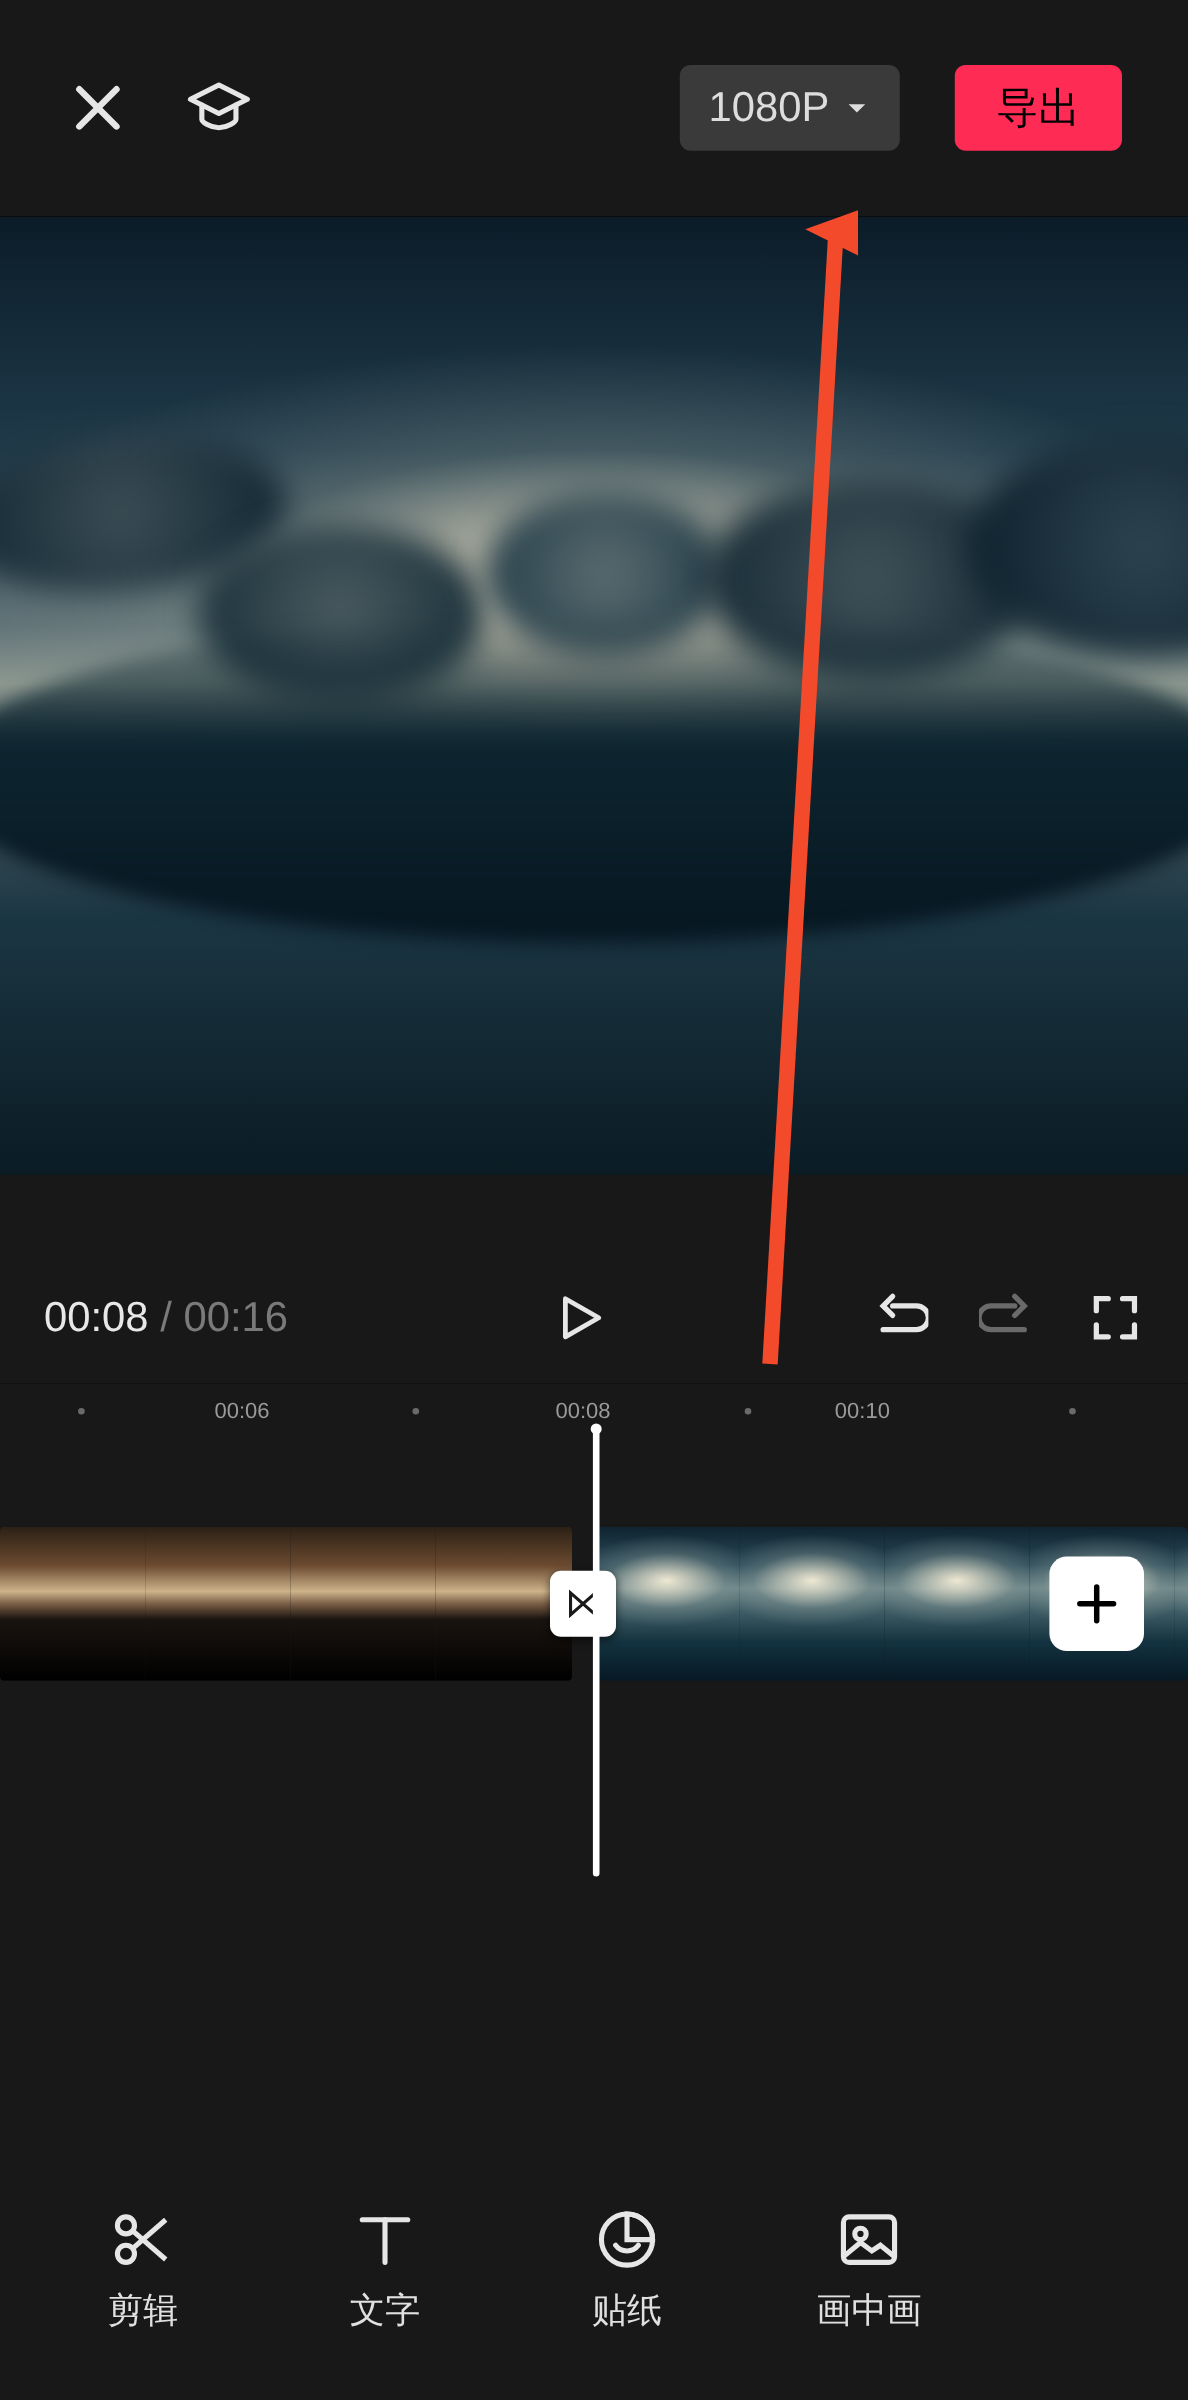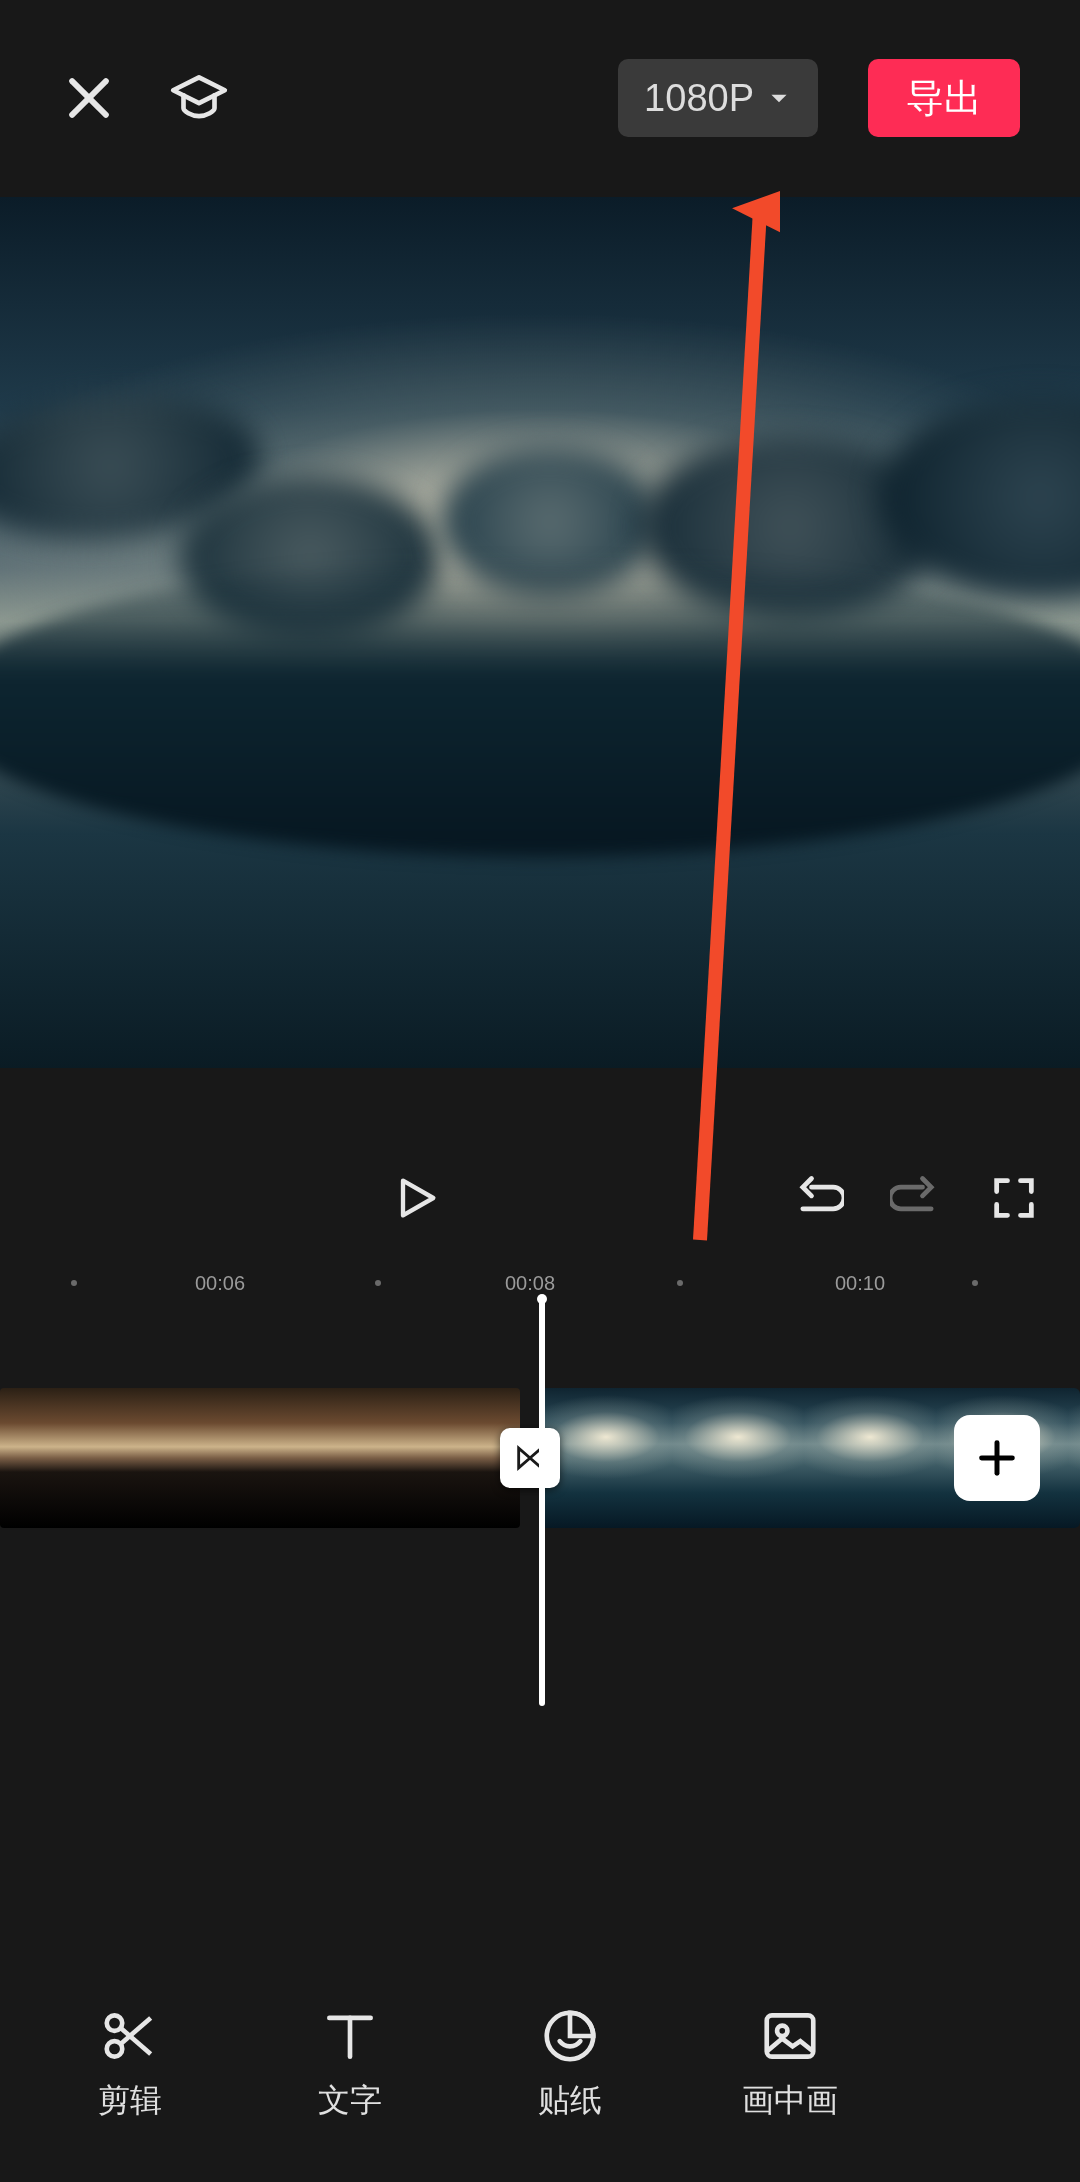--- a/index.html
+++ b/index.html
@@ -5,21 +5,21 @@
   * { box-sizing: border-box; margin: 0; padding: 0; }
   html, body { width: 1080px; height: 2182px; background: #181818; font-family: -apple-system, "PingFang SC", sans-serif; color: #fff; overflow: hidden; }
   .app { width: 1080px; height: 2182px; position: relative; display: flex; flex-direction: column; }
 
   
   .topbar { height: 200px; display: flex; align-items: center; padding: 0 60px; gap: 50px; }
   .topbar .spacer { flex: 1; }
   .icon-btn { display: inline-flex; align-items: center; justify-content: center; color: #e6e6e6; }
   .res-btn { background: #3a3a3a; color: #ddd; height: 78px; padding: 0 26px; border-radius: 10px; font-size: 38px; display: inline-flex; align-items: center; gap: 12px; }
   .res-btn svg { width: 26px; height: 26px; }
-  .export-btn { background: #fe2c55; color: #ffffff; height: 78px; padding: 0 38px; border-radius: 10px; font-size: 38px; font-weight: 500; display: inline-flex; align-items: center; }
+  .export-btn { background: #fe2c55; color: #000000; height: 78px; padding: 0 38px; border-radius: 10px; font-size: 38px; font-weight: 500; display: inline-flex; align-items: center; }
 
   
   .preview-wrap { position: relative; height: 1080px; background: #000; display:flex; flex-direction:column; }
   .preview { flex:1; position:relative; background:#000; overflow:hidden; }
   .sky {
     position:absolute; inset:0;
     background:
       radial-gradient(ellipse 80% 30% at 50% 32%, rgba(255,240,210,.9), rgba(150,160,150,.3) 40%, transparent 70%),
       linear-gradient(to bottom, #0b1c28 0%, #1f3a4a 20%, #5e7076 35%, #8c9890 40%, #4a5a5e 48%, #1b3643 60%, #081820 85%, #031017 100%);
   }
@@ -113,20 +113,23 @@
       <div class="cloud c1"></div>
       <div class="cloud c2"></div>
       <div class="cloud c3"></div>
       <div class="cloud c4"></div>
       <div class="cloud c5"></div>
       <div class="cloud cbottom"></div>
       <div class="preview-letterbox-bottom"></div>
     </div>
 
     <div class="controls">
+      <div class="time">
+        <span>00:08</span><span class="dur"><span> / </span><span>00:16</span></span>
+      </div>
       <div class="mid">
         <span class="icon-btn">
           <svg class="ctrl-icon" viewBox="0 0 24 24" fill="none" stroke="currentColor" stroke-width="2" stroke-linejoin="round">
               <path d="M6 4l14 8-14 8V4z"></path>
             </svg>
         </span>
       </div>
       <div class="right">
         <span class="icon-btn">
           <svg class="ctrl-icon" viewBox="0 0 24 24" fill="none" stroke="currentColor" stroke-width="2.2" stroke-linecap="round">
@@ -152,21 +155,21 @@
     </div>
   </div>
 
   <div class="timeline">
     <div class="ruler">
       <span class="ruler-dot" style="left:74px"></span>
       <span class="ruler-item" style="left:220px">00:06</span>
       <span class="ruler-dot" style="left:378px"></span>
       <span class="ruler-item" style="left:530px">00:08</span>
       <span class="ruler-dot" style="left:680px"></span>
-      <span class="ruler-item" style="left:860px">00:10</span>
+      <span class="ruler-item" style="left:784px">00:10</span>
       <span class="ruler-dot" style="left:975px"></span>
     </div>
 
     <div class="track">
       <div class="clip clip1">
         <div class="thumb sunset"></div>
           <div class="thumb sunset"></div>
           <div class="thumb sunset"></div>
           <div class="thumb sunset"></div>
       </div>

